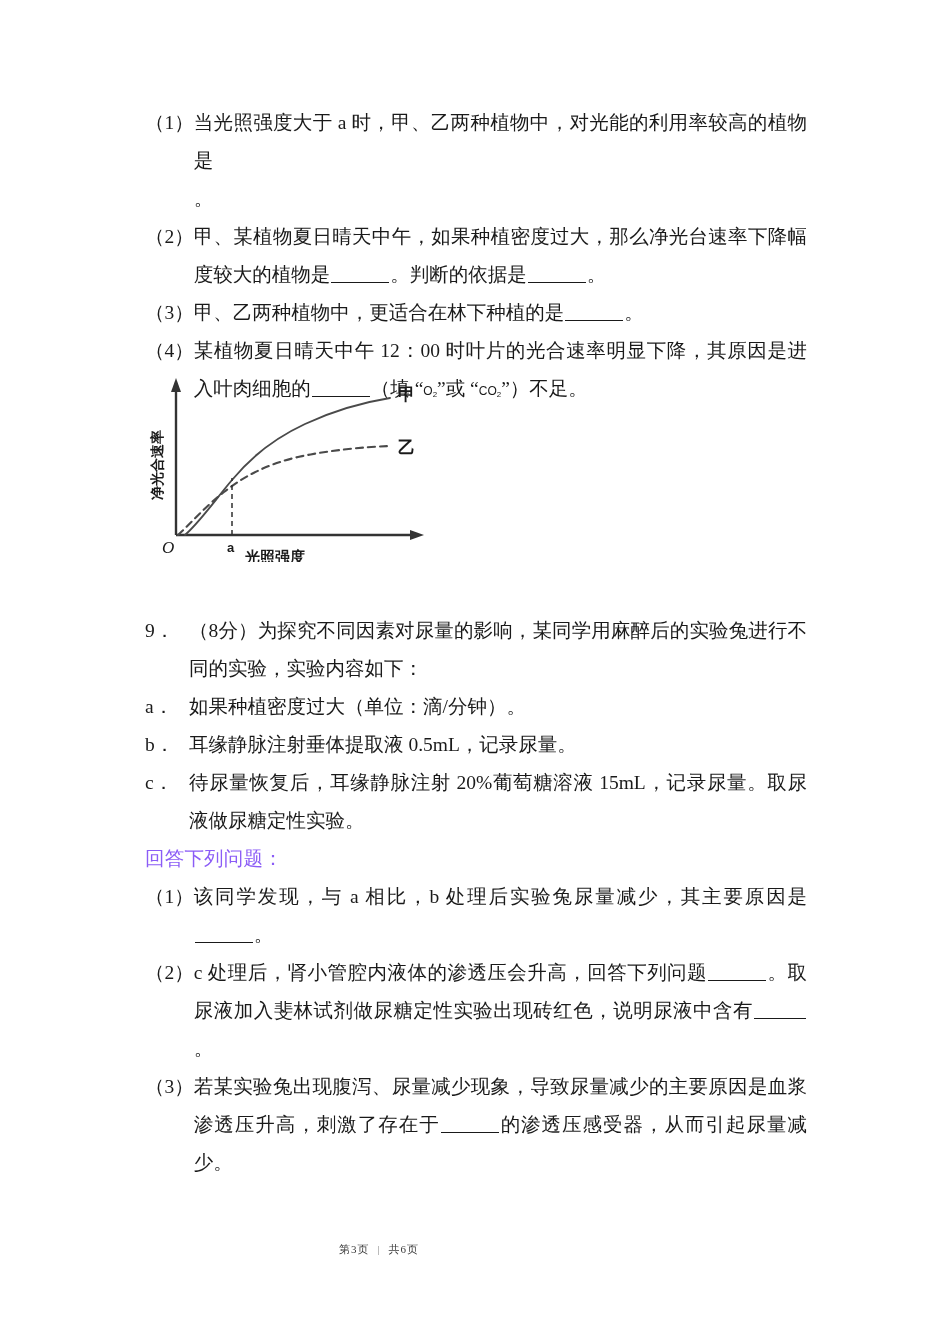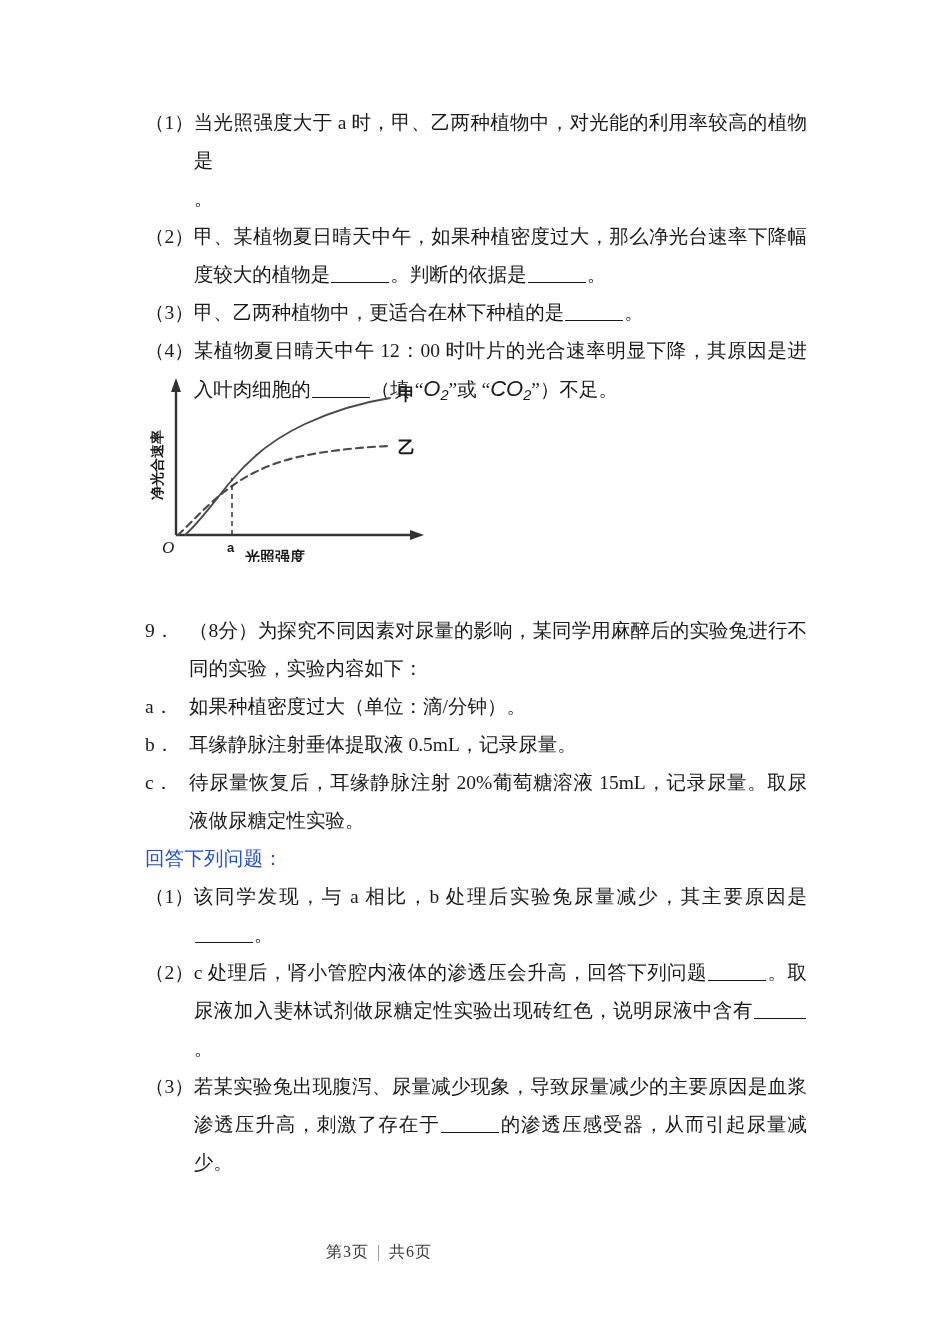--- a/index.html
+++ b/index.html
@@ -27,21 +27,21 @@
     position: absolute;
     left: 145px;
     top: 104px;
     width: 662px;
   }
 
   
   .para {
     font-size: 19.5px;
     line-height: 38px;
-    color: #1d4ed8;
+    color: #8b5cf6;
     letter-spacing: 0.2px;
     text-align: justify;
   }
   
   .qblock {
     display: flex;
     align-items: flex-start;
     font-size: 19.5px;
     line-height: 38px;
   }
@@ -65,22 +65,21 @@
     display: inline-block;
     width: 58px;
     border-bottom: 1.6px solid #1a1a1a;
     vertical-align: -2px;
     margin: 0 1px;
   }
   .blank.short { width: 52px; }
 
   .sans {
     font-family: "Liberation Sans", "DejaVu Sans", sans-serif;
-    font-size: 22px;
-    font-style: italic;
+    font-size: 12px;
   }
   sub {
     font-size: 0.66em;
     vertical-align: -0.28em;
   }
 
   
   .figure {
     position: absolute;
     left: 140px;
@@ -90,21 +89,21 @@
   }
   .figure svg { display: block; }
 
   
   .footer {
     position: absolute;
     left: 0;
     top: 1242px;
     width: 758px;
     text-align: center;
-    font-size: 16px;
+    font-size: 11px;
     color: #3b3b3b;
     letter-spacing: 1px;
   }
   .footer .sep { margin: 0 8px; color: #888; }
 </style>
 </head>
 <body>
 
 <div class="page">
 

